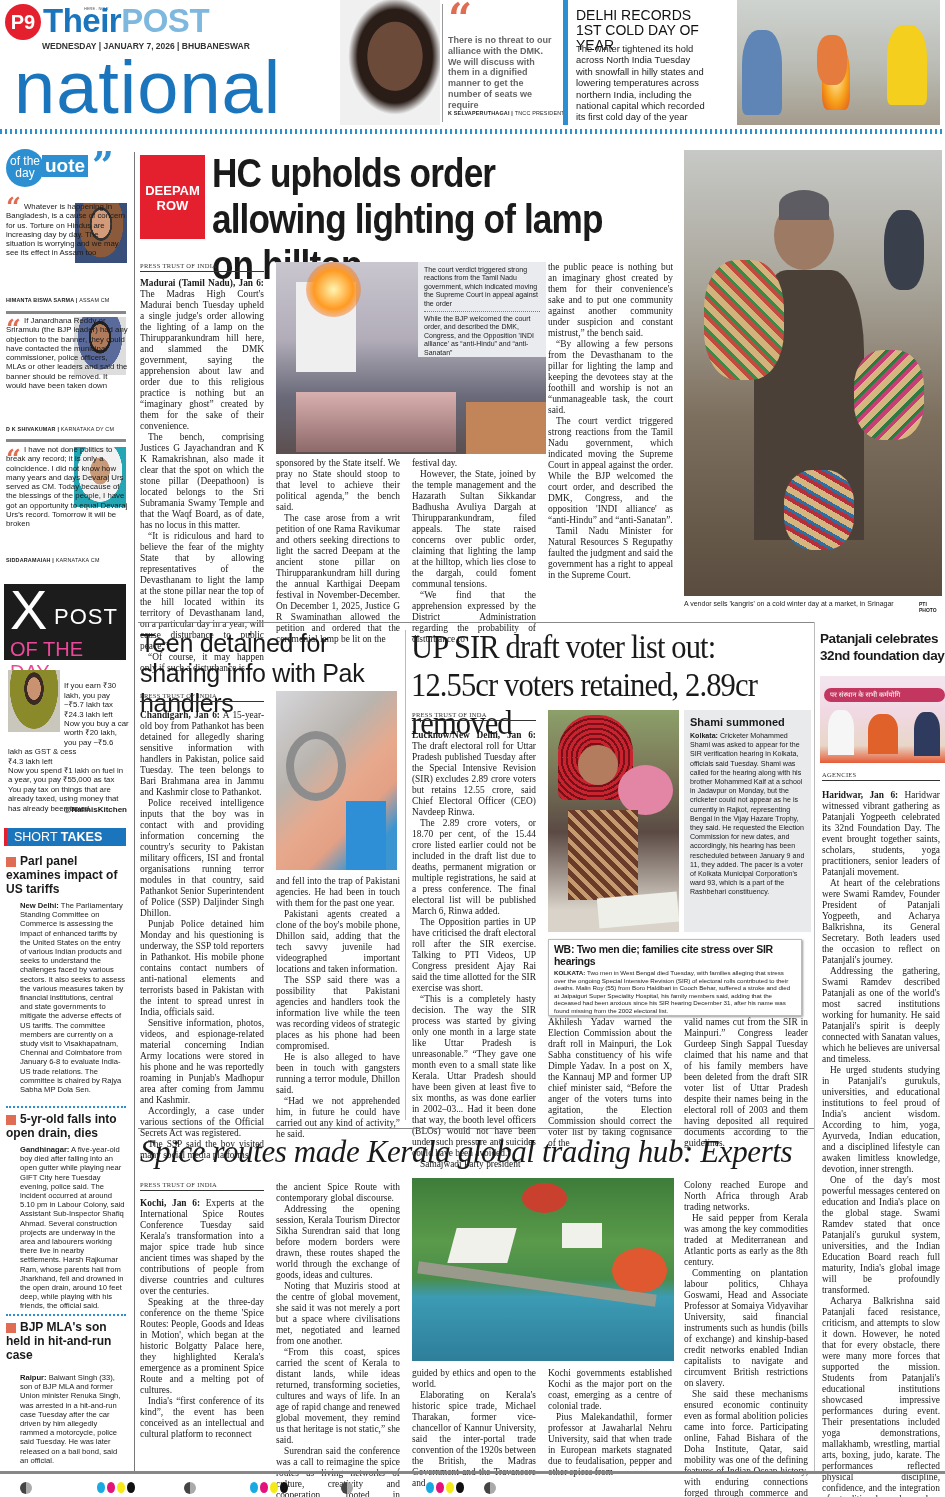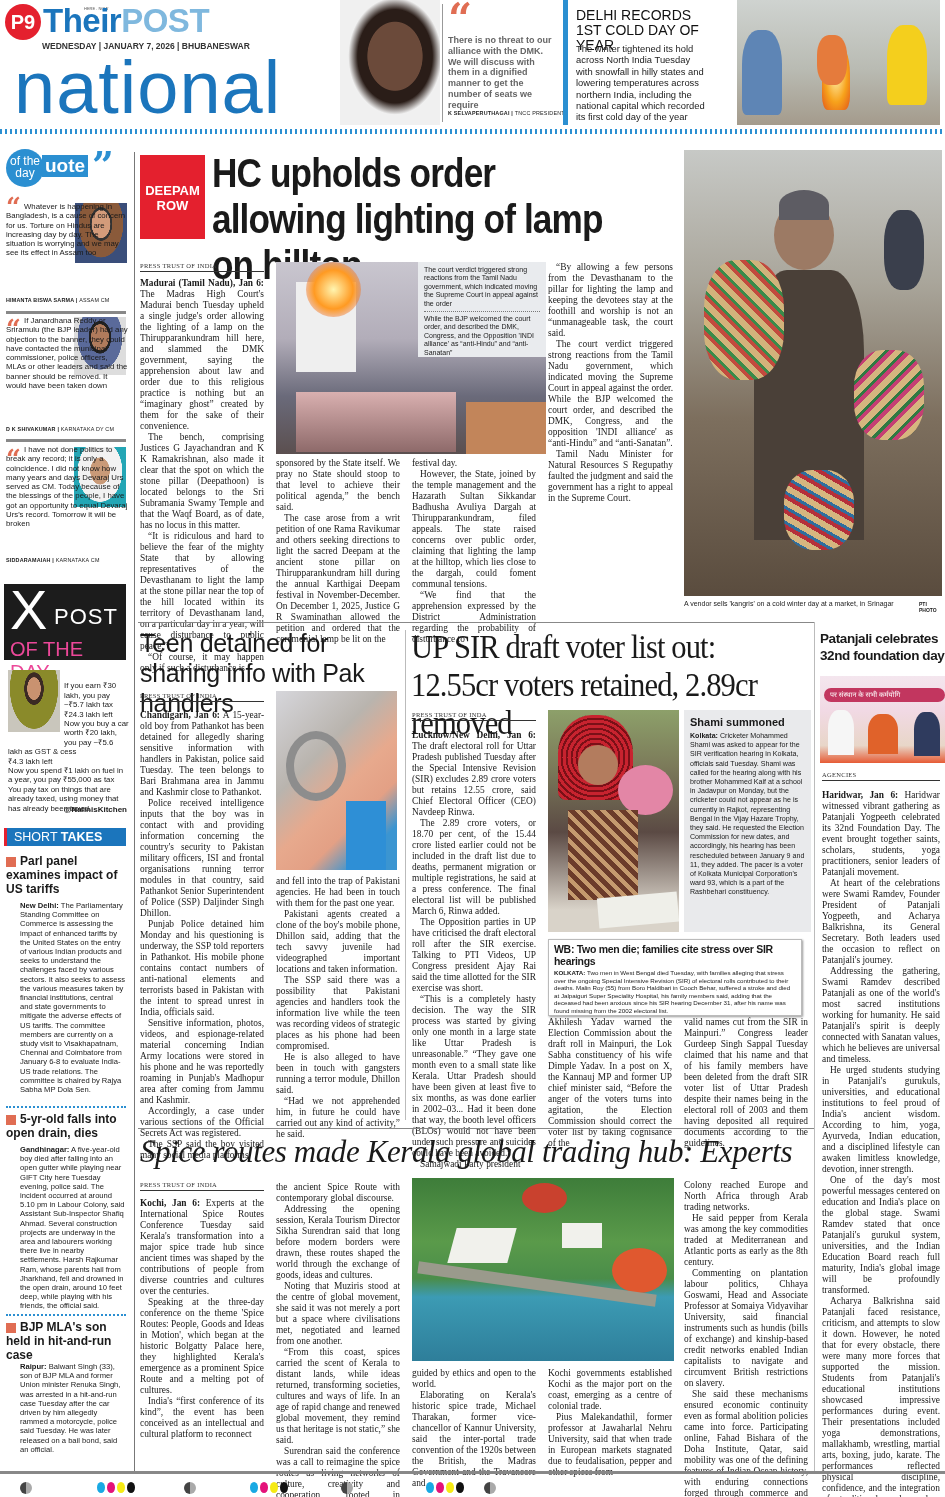--- a/index.html
+++ b/index.html
@@ -108,21 +108,21 @@
     <div class="st-b" style="padding-left:14px;margin-top:5px"><b>New Delhi:</b><span> The Parliamentary Standing Committee on Commerce is assessing the impact of enhanced tariffs by the United States on the entry of various Indian products and seeks to understand the challenges faced by various sectors. It also seeks to assess the various measures taken by financial institutions, central and state governments to mitigate the adverse effects of US tariffs. The committee members are currently on a study visit to Visakhapatnam, Chennai and Coimbatore from January 6-8 to evaluate India-US trade relations. The committee is chaired by Rajya Sabha MP Dola Sen.</span></div>
   </div>
   <div class="abs" style="left:2px;top:278px;width:120px;border-top:2px dotted #2b8fd1"></div>
   <div class="abs" style="left:2px;top:284px;width:120px">
     <div class="st-h"><span class="stsq"></span><span>5-yr-old falls into open drain, dies</span></div>
     <div class="st-b" style="padding-left:14px;margin-top:5px"><b>Gandhinagar:</b><span> A five-year-old boy died after falling into an open gutter while playing near GIFT City here Tuesday evening, police said. The incident occurred at around 5.10 pm in Labour Colony, said Assistant Sub-Inspector Shafiq Ahmad. Several construction projects are underway in the area and labourers working there live in nearby settlements. Harsh Rajkumar Ram, whose parents hail from Jharkhand, fell and drowned in the open drain, around 10 feet deep, while playing with his friends, the official said.</span></div>
   </div>
   <div class="abs" style="left:2px;top:486px;width:120px;border-top:2px dotted #2b8fd1"></div>
   <div class="abs" style="left:2px;top:492px;width:120px">
     <div class="st-h"><span class="stsq"></span><span>BJP MLA's son held in hit-and-run case</span></div>
-    <div class="st-b" style="padding-left:14px;margin-top:0"><b>Raipur:</b><span> Balwant Singh (33), son of BJP MLA and former Union minister Renuka Singh, was arrested in a hit-and-run case Tuesday after the car driven by him allegedly rammed a motorcycle, police said Tuesday. He was later released on a bail bond, said an official.</span></div>
+    <div class="st-b" style="padding-left:14px;margin-top:11px"><b>Raipur:</b><span> Balwant Singh (33), son of BJP MLA and former Union minister Renuka Singh, was arrested in a hit-and-run case Tuesday after the car driven by him allegedly rammed a motorcycle, police said Tuesday. He was later released on a bail bond, said an official.</span></div>
   </div>
 </div>
 
 <div class="abs sans" style="left:140px;top:155px;width:65px;height:84px;background:#e4202e;color:#fff;font-weight:bold;font-size:13px;line-height:15px;text-align:center;padding-top:28px">DEEPAM ROW</div>
 <div class="abs sans" style="left:212px;top:150px;width:470px;font-size:40px;line-height:46px;font-weight:bold;letter-spacing:-1px;transform:scaleX(.88);transform-origin:left">HC upholds order allowing lighting of lamp on hilltop</div>
 <div class="abs byline" style="left:140px;top:262px;width:124px">PRESS TRUST OF INDIA</div>
 <div class="abs body-text" style="left:140px;top:278px;width:124px">
   <p class="first"><span class="dateline">Madurai (Tamil Nadu), Jan 6:</span><span> The Madras High Court's Madurai bench Tuesday upheld a single judge's order allowing the lighting of a lamp on the Thirupparankundram hill here, and slammed the DMK government, saying the apprehension about law and order due to this religious practice is nothing but an “imaginary ghost” created by them for the sake of their convenience.</span></p>
   <p>The bench, comprising Justices G Jayachandran and K K Ramakrishnan, also made it clear that the spot on which the stone pillar (Deepathoon) is located belongs to the Sri Subramania Swamy Temple and that the Waqf Board, as of date, has no locus in this matter.</p>
     <p>“It is ridiculous and hard to believe the fear of the mighty State that by allowing representatives of the Devasthanam to light the lamp at the stone pillar near the top of the hill located within its territory of Devasthanam land, on a particular day in a year, will cause disturbance to public peace.”</p>
@@ -142,20 +142,21 @@
 <div class="abs body-text" style="left:276px;top:458px;width:124px">
   <p class="first">sponsored by the State itself. We pray no State should stoop to that level to achieve their political agenda,” the bench said.</p>
     <p>The case arose from a writ petition of one Rama Ravikumar and others seeking directions to light the sacred Deepam at the ancient stone pillar on Thirupparankundram hill during the annual Karthigai Deepam festival in November-December. On December 1, 2025, Justice G R Swaminathan allowed the petition and ordered that the ceremonial lamp be lit on the</p>
 </div>
 <div class="abs body-text" style="left:412px;top:458px;width:124px">
   <p class="first">festival day.</p>
     <p>However, the State, joined by the temple management and the Hazarath Sultan Sikkandar Badhusha Avuliya Dargah at Thirupparankundram, filed appeals. The state raised concerns over public order, claiming that lighting the lamp at the hilltop, which lies close to the dargah, could foment communal tensions.</p>
     <p>“We find that the apprehension expressed by the District Administration regarding the probability of disturbance to</p>
 </div>
 <div class="abs body-text" style="left:548px;top:262px;width:125px">
+  <p class="first">the public peace is nothing but an imaginary ghost created by them for their convenience's sake and to put one community against another community under suspicion and constant mistrust,” the bench said.</p>
     <p>“By allowing a few persons from the Devasthanam to the pillar for lighting the lamp and keeping the devotees stay at the foothill and worship is not an “unmanageable task, the court said.</p>
     <p>The court verdict triggered strong reactions from the Tamil Nadu government, which indicated moving the Supreme Court in appeal against the order. While the BJP welcomed the court order, and described the DMK, Congress, and the opposition 'INDI alliance' as “anti-Hindu” and “anti-Sanatan”.</p>
     <p>Tamil Nadu Minister for Natural Resources S Regupathy faulted the judgment and said the government has a right to appeal in the Supreme Court.</p>
 </div>
 
 <div class="photo" style="left:684px;top:150px;width:258px;height:446px;background:linear-gradient(180deg,#c7c9c6 0%,#a9a59a 30%,#7d6f5e 60%,#5a4c3e 100%)">
   <div class="abs" style="left:90px;top:50px;width:60px;height:70px;border-radius:50%;background:#9c7a64"></div>
   <div class="abs" style="left:95px;top:40px;width:50px;height:30px;border-radius:50% 50% 0 0;background:#5d5c63"></div>
   <div class="abs" style="left:70px;top:120px;width:110px;height:270px;background:#4a4038;border-radius:30% 30% 0 0"></div>
   <div class="abs" style="left:20px;top:110px;width:80px;height:120px;border-radius:40%;background:repeating-linear-gradient(45deg,#d2b37b 0 6px,#c24a3e 6px 10px,#3a8b4a 10px 13px)"></div>

